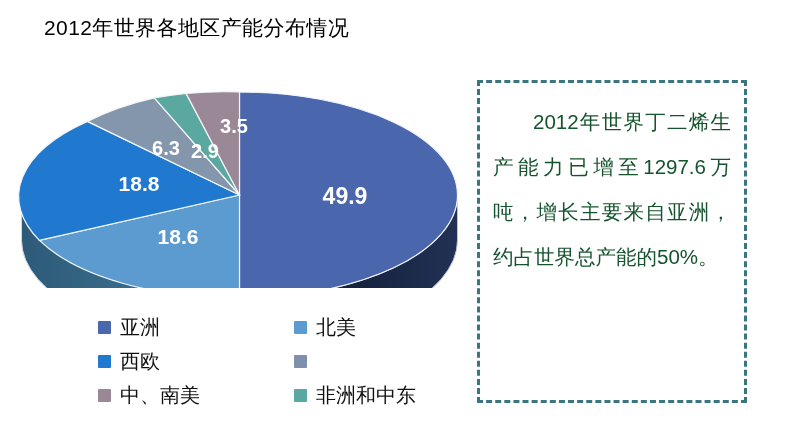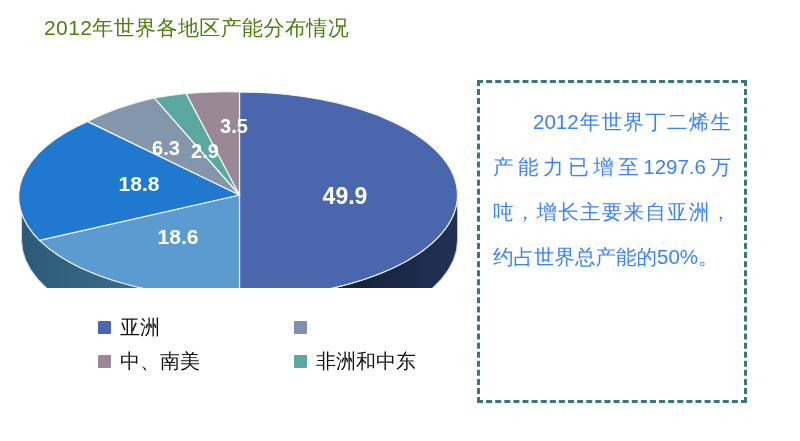--- a/index.html
+++ b/index.html
@@ -14,21 +14,21 @@
     width: 800px; height: 441px;
     background: #ffffff;
   }
 
   
   #chart-title {
     position: absolute;
     left: 44px; top: 14px;
     font-size: 21px;
     line-height: 28px;
-    color: #4d7c0f;
+    color: #000000;
     letter-spacing: 0.4px;
     white-space: nowrap;
   }
 
   
   #pie-wrap {
     position: absolute;
     left: 0px; top: 48px;
     width: 462px; height: 240px;
   }
@@ -74,21 +74,21 @@
     position: absolute;
     left: 477px; top: 80px;
     width: 270px; height: 323px;
     border: 3px dashed #3a7680;
     background: #ffffff;
     padding: 16px 13px 10px 13px;
   }
   #callout-text {
     font-size: 20.5px;
     line-height: 45px;
-    color: #3b82f6;
+    color: #14532d;
     text-align: justify;
     text-justify: inter-character;
     text-indent: 40px;
     word-break: break-all;
   }
 </style>
 </head>
 <body>
 
 <div id="slide">
@@ -148,20 +148,28 @@
       </g>
     </svg>
   </div>
 
   <div id="legend">
     <div class="legend-item">
       <span class="legend-swatch" style="background:#4a66ac"></span>
       <span class="legend-label">亚洲</span>
     </div>
     <div class="legend-item">
+      <span class="legend-swatch" style="background:#5b9bd0"></span>
+      <span class="legend-label">北美</span>
+    </div>
+    <div class="legend-item">
+      <span class="legend-swatch" style="background:#2079cf"></span>
+      <span class="legend-label">西欧</span>
+    </div>
+    <div class="legend-item">
       <span class="legend-swatch" style="background:#7e90ab"></span>
     </div>
     <div class="legend-item">
       <span class="legend-swatch" style="background:#9b8896"></span>
       <span class="legend-label">中、南美</span>
     </div>
     <div class="legend-item">
       <span class="legend-swatch" style="background:#5ba8a0"></span>
       <span class="legend-label">非洲和中东</span>
     </div>

